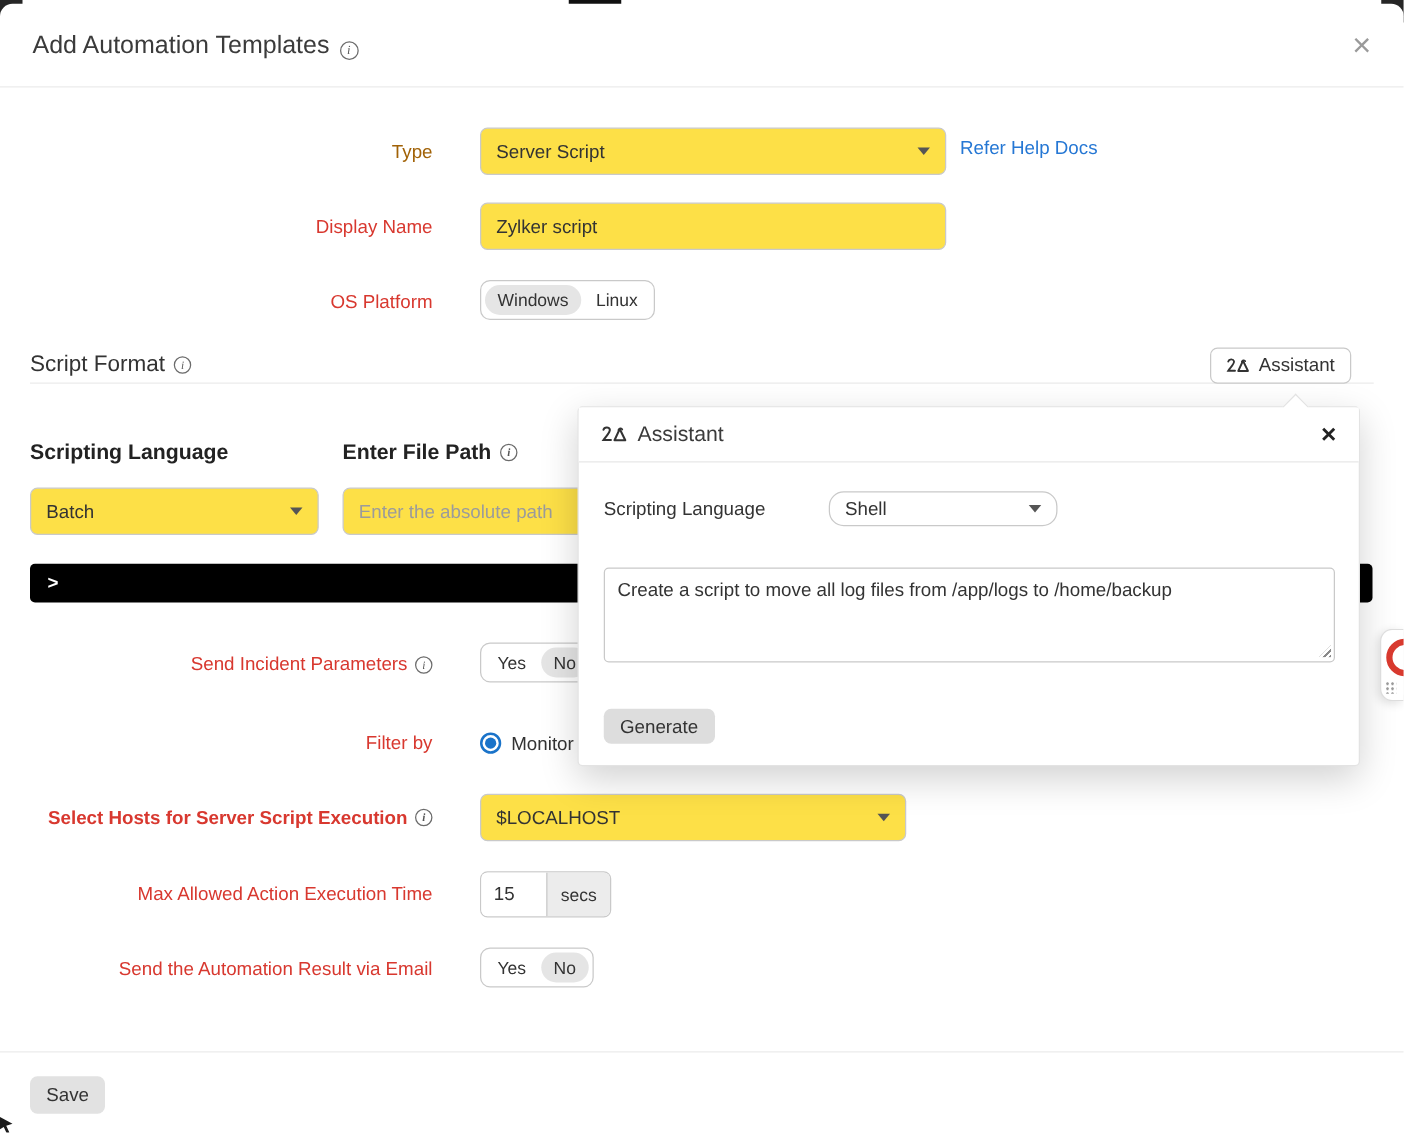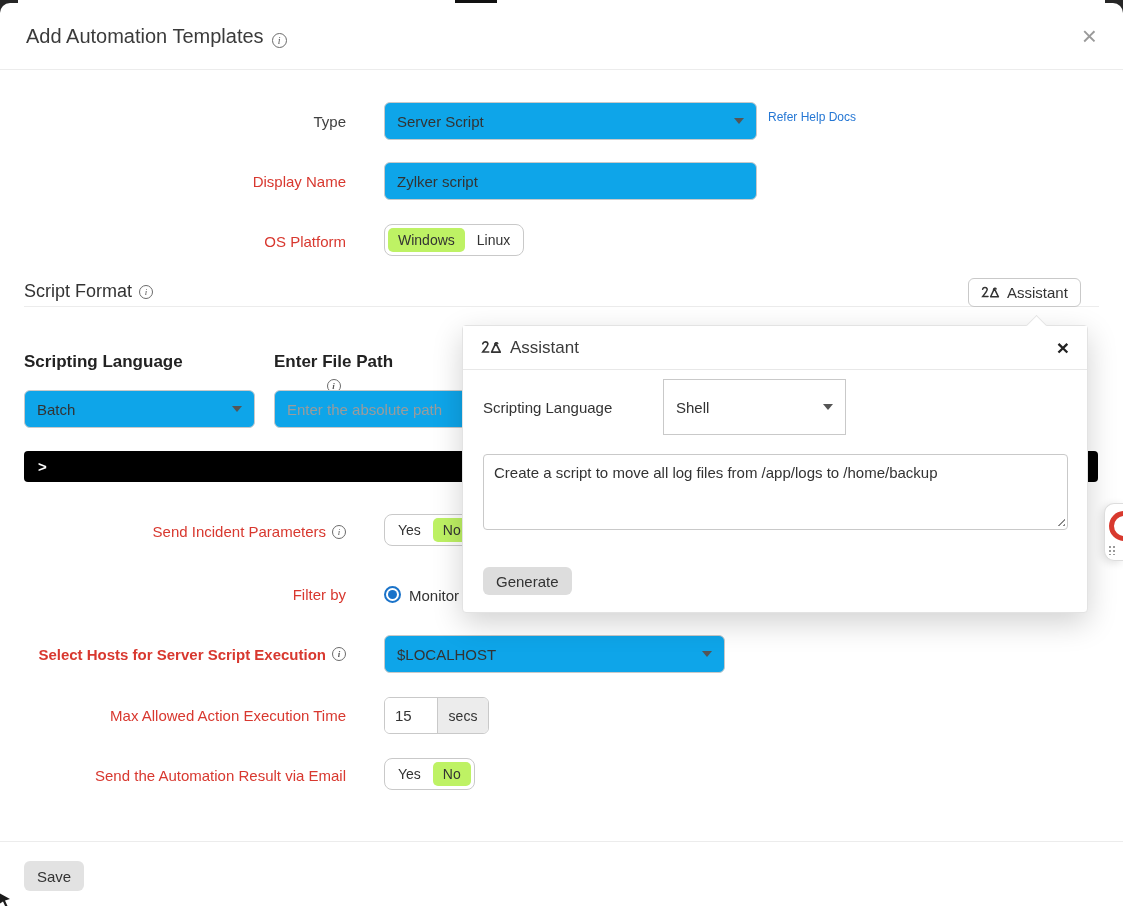--- a/index.html
+++ b/index.html
@@ -35,51 +35,51 @@
     flex:0 0 auto;
   }
   .info-icon.small { width:14px; height:14px; font-size:9px; }
 
   
   .lbl {
     position:absolute; left:24px; width:322px; text-align:right;
     font-size:15px; color:#d8382f;
     display:flex; justify-content:flex-end; align-items:center; gap:6px;
   }
-  .lbl.dark { color:#404040; }
+  .lbl.dark { color:#a16207; }
   .selectbox, .textinput {
-    position:absolute; background:#0ea5e9; border:1px solid #c9c9c9; border-radius:6px;
+    position:absolute; background:#fde047; border:1px solid #c9c9c9; border-radius:6px;
     font-size:15px; color:#333; display:flex; align-items:center; padding:0 12px;
   }
   .selectbox { justify-content:space-between; cursor:pointer; }
   .caret-down {
     width:0; height:0; border-left:5px solid transparent; border-right:5px solid transparent;
     border-top:6px solid #555; flex:0 0 auto; margin-left:8px;
   }
   input.textinput { outline:none; }
   input.textinput::placeholder { color:#9b9b9b; }
 
-  .link { position:absolute; font-size:12px; color:#2577d4; cursor:pointer; }
+  .link { position:absolute; font-size:15px; color:#2577d4; cursor:pointer; }
 
   .section-head {
     position:absolute; font-size:18px; color:#333;
     display:flex; align-items:center; gap:7px;
   }
   .bold-head {
     position:absolute; font-size:17px; font-weight:700; color:#222;
     display:flex; align-items:center; gap:7px;
   }
   .divider { position:absolute; height:1px; background:#ececec; }
 
   .toggle-group {
     position:absolute; display:flex; align-items:center; gap:2px;
     border:1px solid #c9c9c9; border-radius:8px; padding:3px; background:#fff;
   }
   .toggle-opt { font-size:14px; color:#333; padding:4px 10px; border-radius:5px; cursor:pointer; white-space:nowrap; }
-  .toggle-opt.selected { background:#bef264; }
+  .toggle-opt.selected { background:#e5e5e5;border-radius:12px; }
 
   .btn {
     display:inline-flex; align-items:center; justify-content:center;
     border:none; border-radius:6px; background:#ddd; color:#333;
     font-size:15px; font-family:inherit; cursor:pointer;
   }
   .assistant-btn {
     position:absolute; left:968px; top:275px; height:29px; padding:0 12px;
     background:#fff; border:1px solid #c9c9c9; border-radius:6px;
     display:flex; align-items:center; gap:7px; font-size:15px; color:#333; cursor:pointer;
@@ -124,21 +124,21 @@
   }
   .popup-header {
     position:relative; height:44px; display:flex; align-items:center; padding:0 18px;
     border-bottom:1px solid #e8e8e8; background:#fff;
   }
   .popup-title { font-size:17px; color:#3b3b3b; margin-left:8px; }
   .popup-close { margin-left:auto; font-size:21px; font-weight:700; color:#222; line-height:1; cursor:pointer; }
   .popup-row { position:absolute; left:20px; top:62px; right:20px; height:38px; display:flex; align-items:center; }
   .popup-lbl { font-size:15px; color:#333; width:180px; }
   .popup-select {
-    width:183px; height:56px; border:1px solid #c9c9c9; border-radius:0;
+    width:183px; height:28px; border:1px solid #c9c9c9; border-radius:12px;
     display:flex; align-items:center; justify-content:space-between; padding:0 12px;
     font-size:15px; color:#333; cursor:pointer; background:#fff;
   }
   .textarea-wrap { position:absolute; left:20px; top:128px; width:585px; height:76px; }
   .prompt-textarea {
     width:100%; height:100%; resize:none; border:1px solid #c9c9c9; border-radius:4px;
     font-size:15px; color:#333; font-family:inherit; padding:7px 10px; line-height:1.45; outline:none;
   }
   .resize-handle {
     position:absolute; right:3px; bottom:4px; width:10px; height:10px;
@@ -220,21 +220,21 @@
       <path d="M1.6 3.2 C2.2 1.1 5.6 0.9 6.2 3 C6.7 4.8 3.6 7.7 1.6 10.6 L7 10.6" fill="none" stroke="#333" stroke-width="1.5" stroke-linecap="round"></path>
       <path d="M9.6 10.8 L13.4 2.6 L17.4 10.8 Z" fill="none" stroke="#333" stroke-width="1.5" stroke-linejoin="round"></path>
       <path d="M12.4 3.4 C13 1.9 14.8 1.8 15.2 3" fill="none" stroke="#333" stroke-width="1.3" stroke-linecap="round"></path>
     </svg>
     <span>Assistant</span>
   </div>
 
   <div class="bold-head" style="left:24px; top:349px;">
     <span>Scripting Language</span>
   </div>
-  <div class="bold-head" style="left:274px; top:349px;flex-direction:column;">
+  <div class="bold-head" style="left:274px; top:349px;">
     <span>Enter File Path</span>
     <span class="info-icon small">i</span>
   </div>
 
   <div class="selectbox" style="left:24px; top:387px; width:231px; height:38px;gap:18px;">
     <span>Batch</span>
     <span class="caret-down"></span>
   </div>
   <input class="textinput" style="left: 274px; top: 387px; width: 483px; height: 38px;" placeholder="Enter the absolute path">
 

